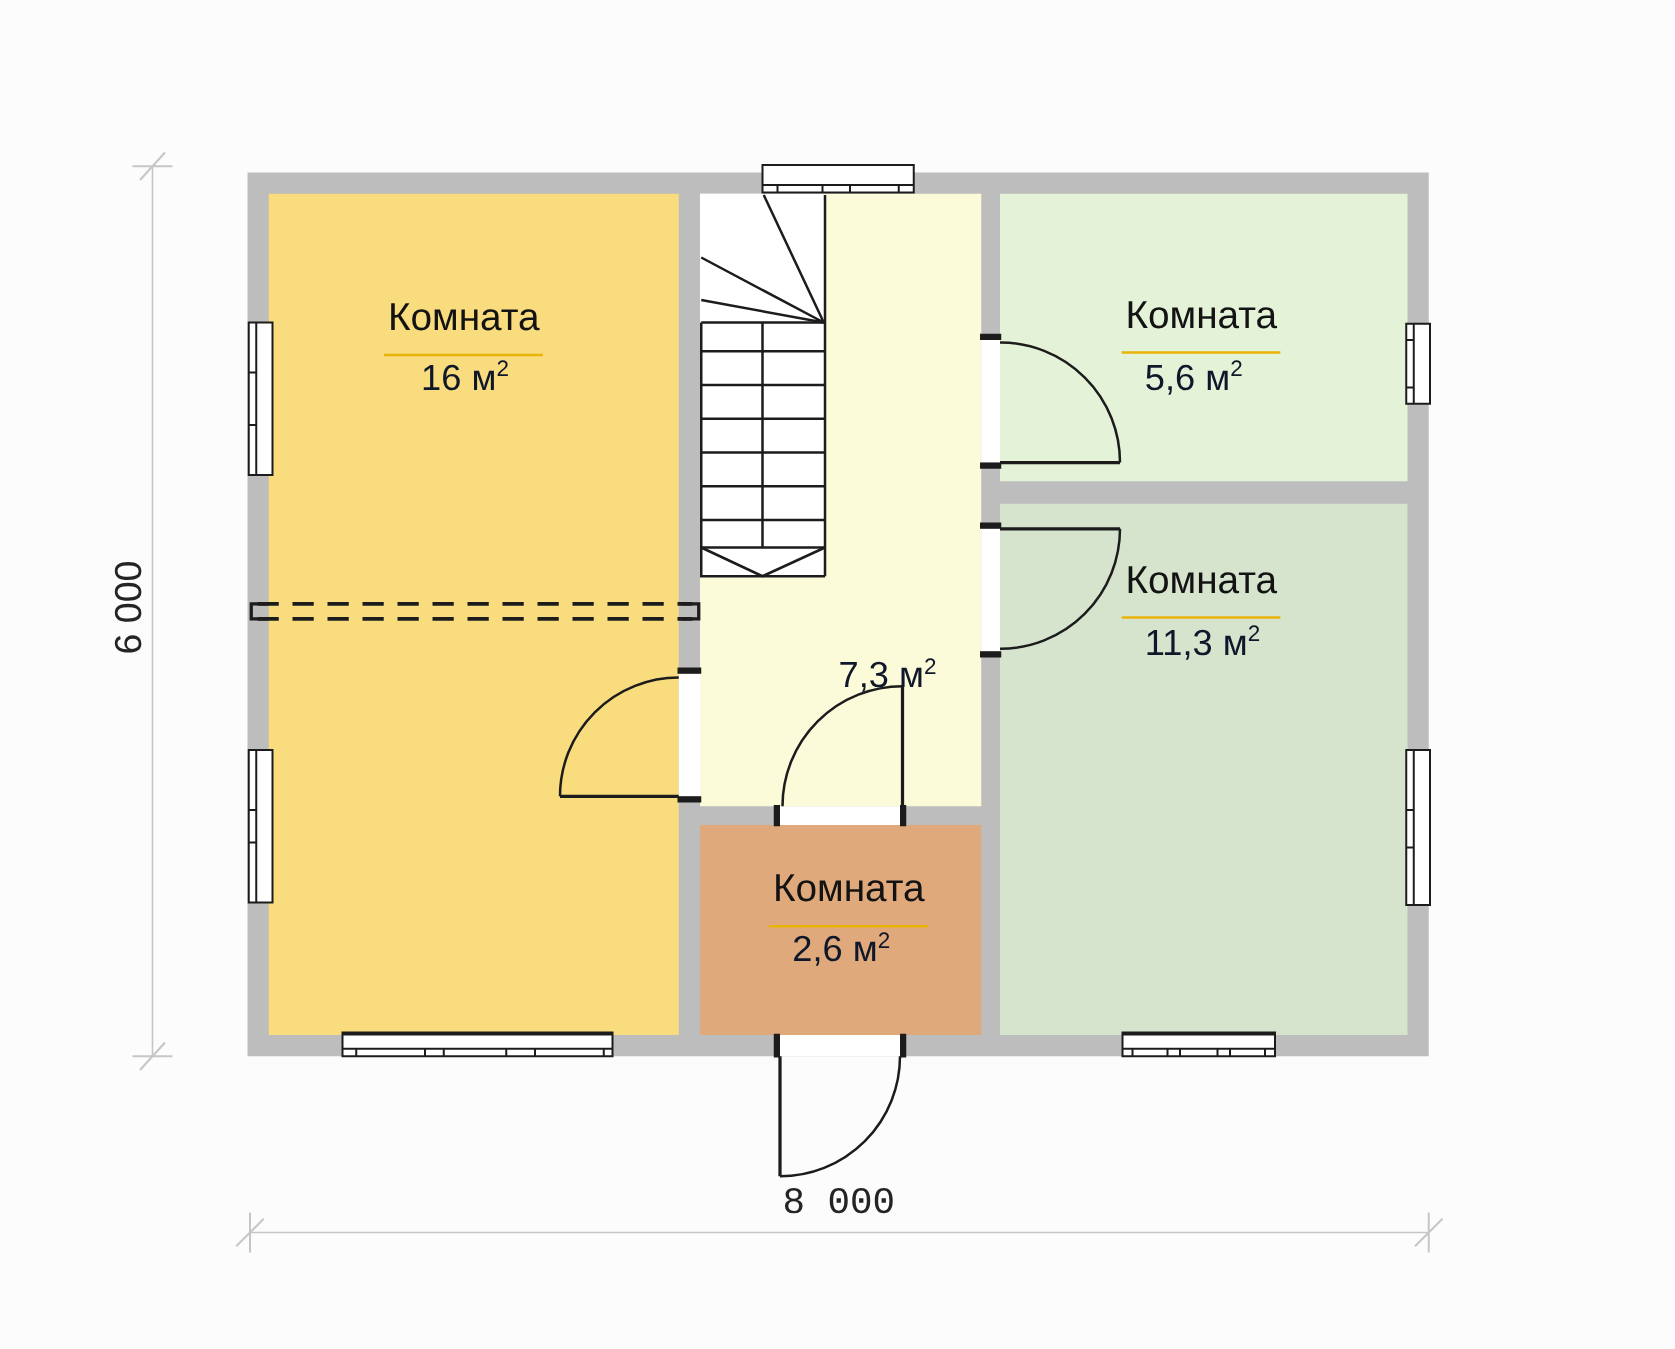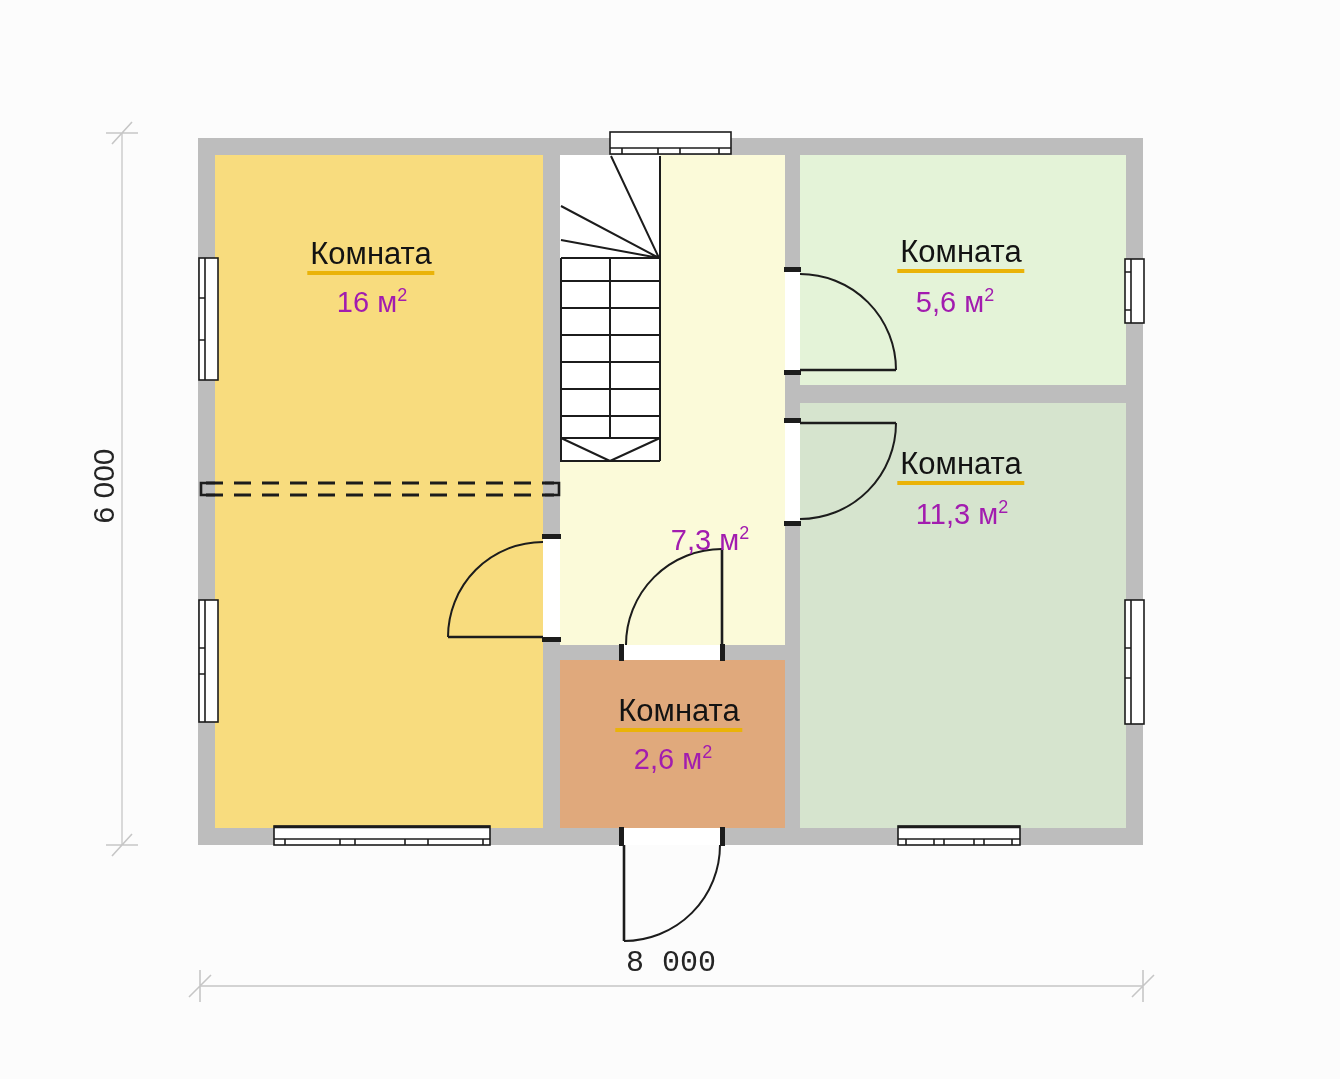--- a/index.html
+++ b/index.html
@@ -23,23 +23,23 @@
   .ln15{stroke:var(--c-line,#1c1c1c);stroke-width:1.6;fill:none}
   .tick{fill:var(--c-line,#1c1c1c)}
   .dash{stroke:var(--c-line,#1c1c1c);stroke-width:3;stroke-dasharray:17 11;fill:none}
   .brk{stroke:var(--c-line,#1c1c1c);stroke-width:2.6;fill:none}
   .win{fill:#ffffff;stroke:var(--c-line,#1c1c1c);stroke-width:1.6}
   .dim{stroke:var(--c-dim-line,#c6c6c6);stroke-width:1.3;fill:none}
   .dimt{stroke:var(--c-dim-line,#b9b9b9);stroke-width:1.6;fill:none}
   
   .room-name{position:absolute;transform:translateX(-50%);font-size:31px;line-height:1.1;
     color:#131313;white-space:nowrap;}
-  .room-name .u{display:inline-block;border-bottom:4px solid #eab308;padding:0 3px 0;}
+  .room-name .u{display:inline-block;border-bottom:2px solid #eab308;padding:0 3px 12px;}
   .room-area{position:absolute;transform:translateX(-50%);font-size:29px;line-height:1.1;
-    color:#a21caf;white-space:nowrap;}
+    color:#0f172a;white-space:nowrap;}
   .room-area sup{font-size:0.62em;}
   .dim-label{position:absolute;font-size:30px;color:#242424;white-space:nowrap;}
   .dim-label.horiz{transform:translateX(-50%);font-family:Liberation Mono, monospace;}
   .dim-label.vert{transform:translate(-50%,-50%) rotate(-90deg);}
 </style>
 </head>
 <body>
 
 <div id="stage">
 

